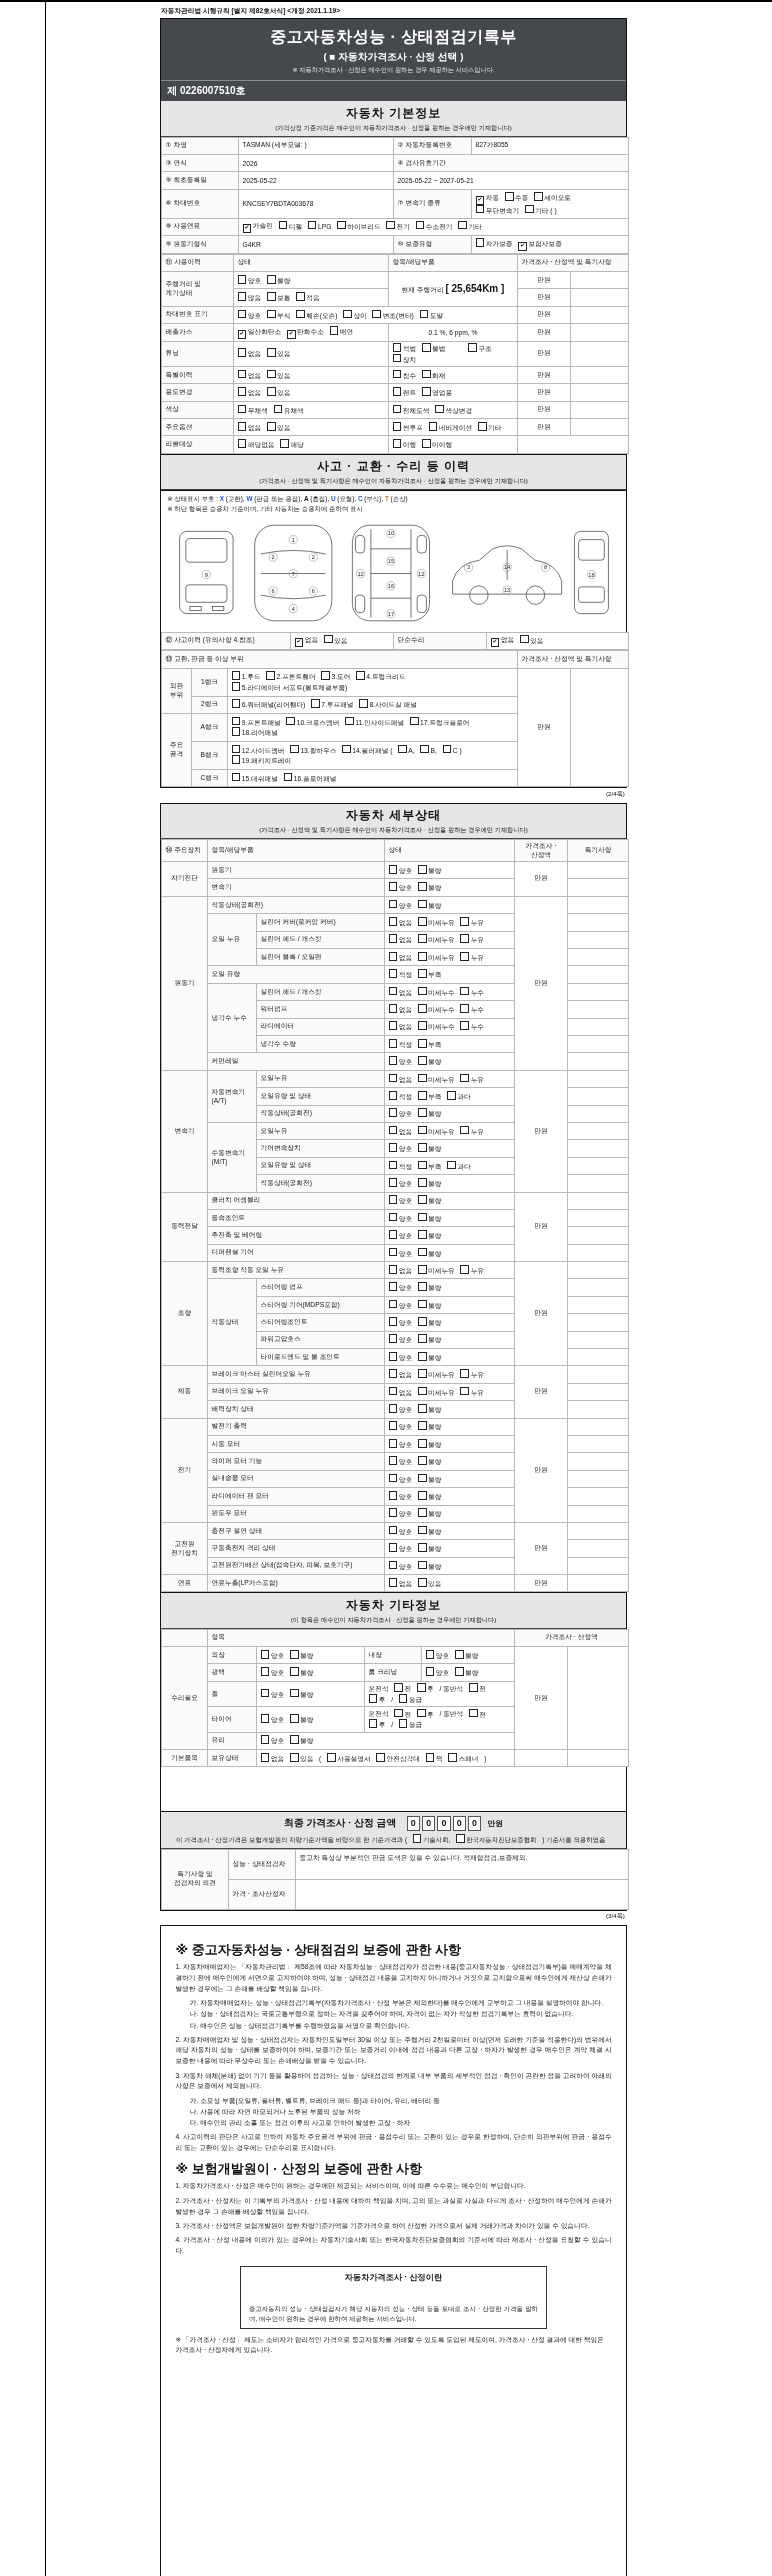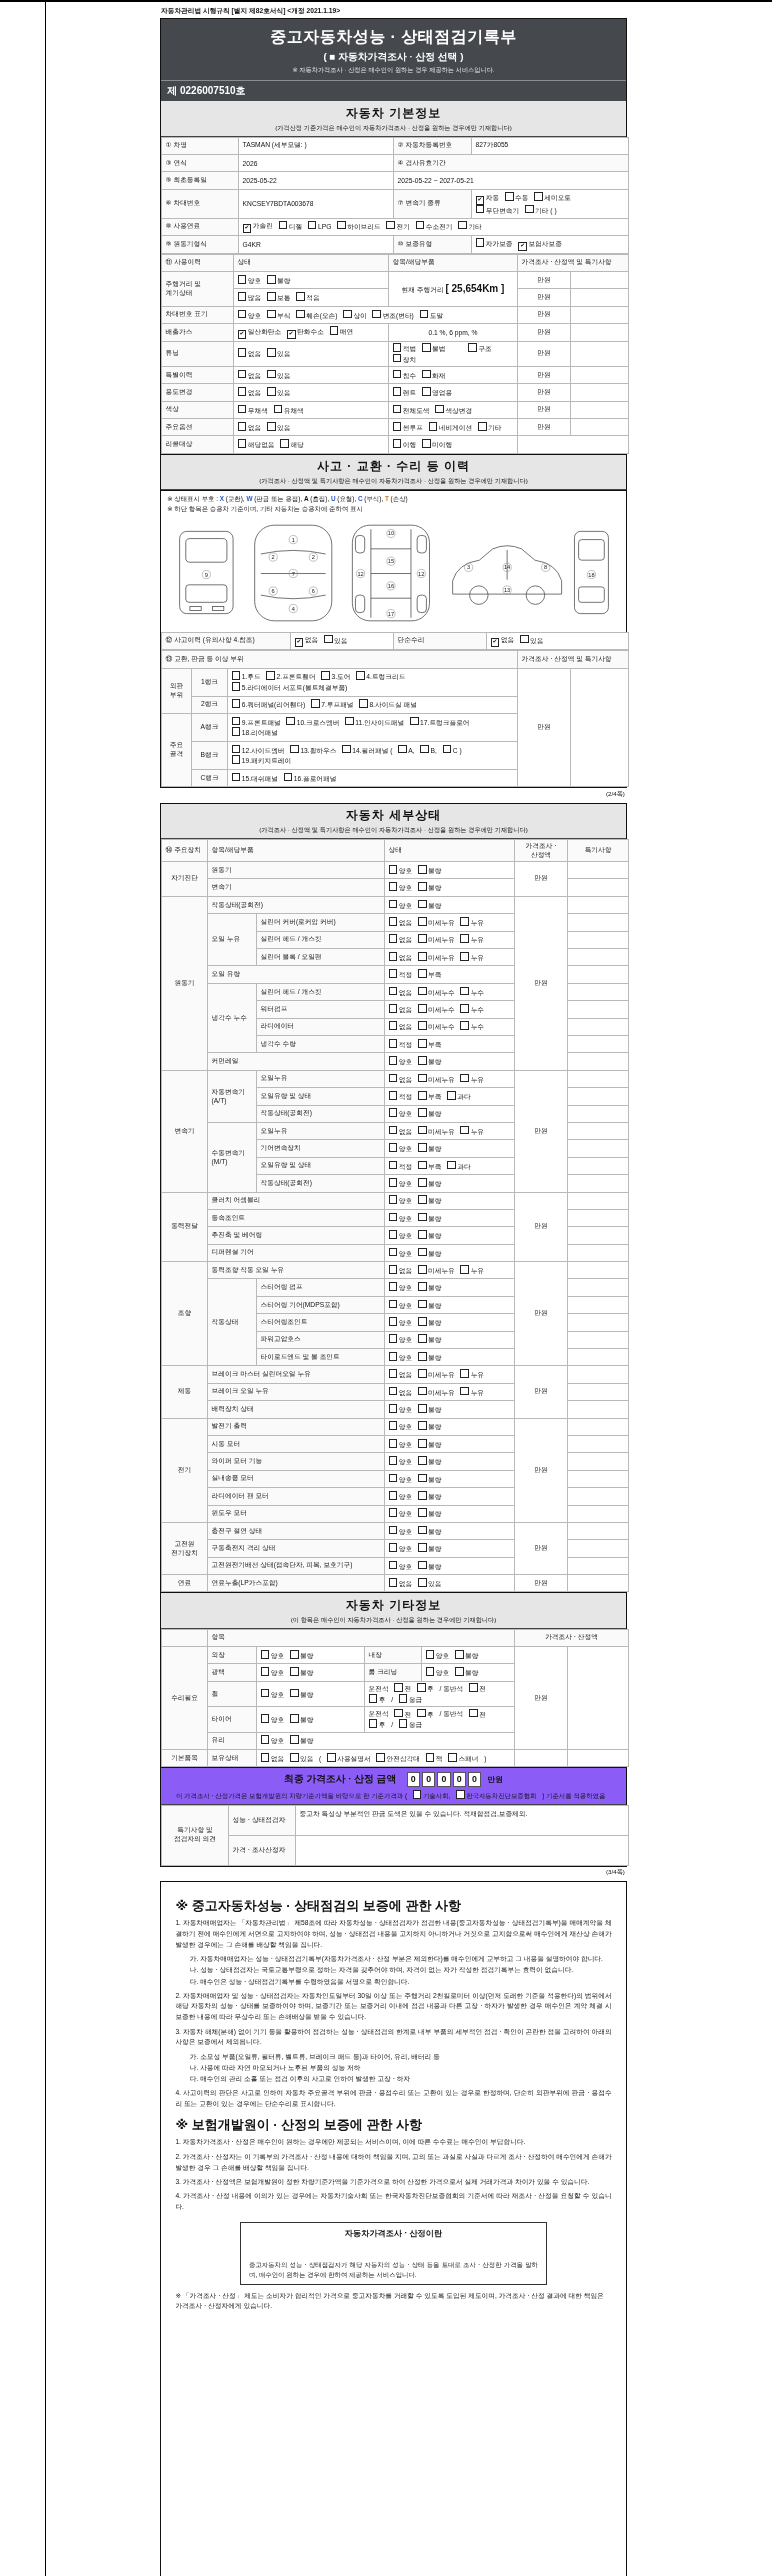--- a/index.html
+++ b/index.html
@@ -34,21 +34,21 @@
   .bx{display:inline-block;width:6.7px;height:6.7px;border:1px solid #242424;line-height:5.7px;font-size:5.7px;
       font-weight:bold;text-align:center;vertical-align:-1px;margin-right:1.5px;background:#fff;}
   .bx.on{color:#111;}
   .ck{margin-right:5.7px;white-space:nowrap;display:inline-block;}
   .big{font-size:10px;font-weight:bold;}
   
   .legendbox{border-top:1px solid #101010;padding:3.1px 6.2px 2.1px;font-size:6.4px;line-height:1.5;}
   .diag{padding:2.1px 4.1px 5.2px;text-align:center;}
   .diag svg{display:block;margin:0 auto;}
   
-  .finalband{background:#8b5cf6;border-top:1px solid #101010;border-bottom:0.5px solid #444;text-align:center;padding:3.6px 0 3.1px;}
+  .finalband{background:#e5e5e5;border-top:1px solid #101010;border-bottom:0.5px solid #444;text-align:center;padding:3.6px 0 3.1px;margin-top:44px;}
   .finalband .fl{font-size:9.8px;font-weight:bold;}
   .digit{display:inline-block;width:11.3px;height:13.4px;border:0.5px solid #555;background:#fff;margin:0 1px;
          font-size:8.8px;font-weight:bold;line-height:13.4px;text-align:center;vertical-align:middle;}
   .fb-note{font-size:6.4px;margin-top:2.6px;}
   
   .nbody{padding:8.2px 14.4px 9.3px;min-height:685px;}
   .n-h{font-weight:bold;font-size:13px;margin:6.2px 0 3.1px;}
   .n-p{font-size:6.7px;line-height:1.6;margin:3.6px 0;text-align:justify;}
   .n-s{font-size:6.7px;line-height:1.55;margin:1px 0 1px 14.4px;text-align:justify;}
   .n-note{font-size:6.7px;line-height:1.55;margin:5.2px 0 1px;}

